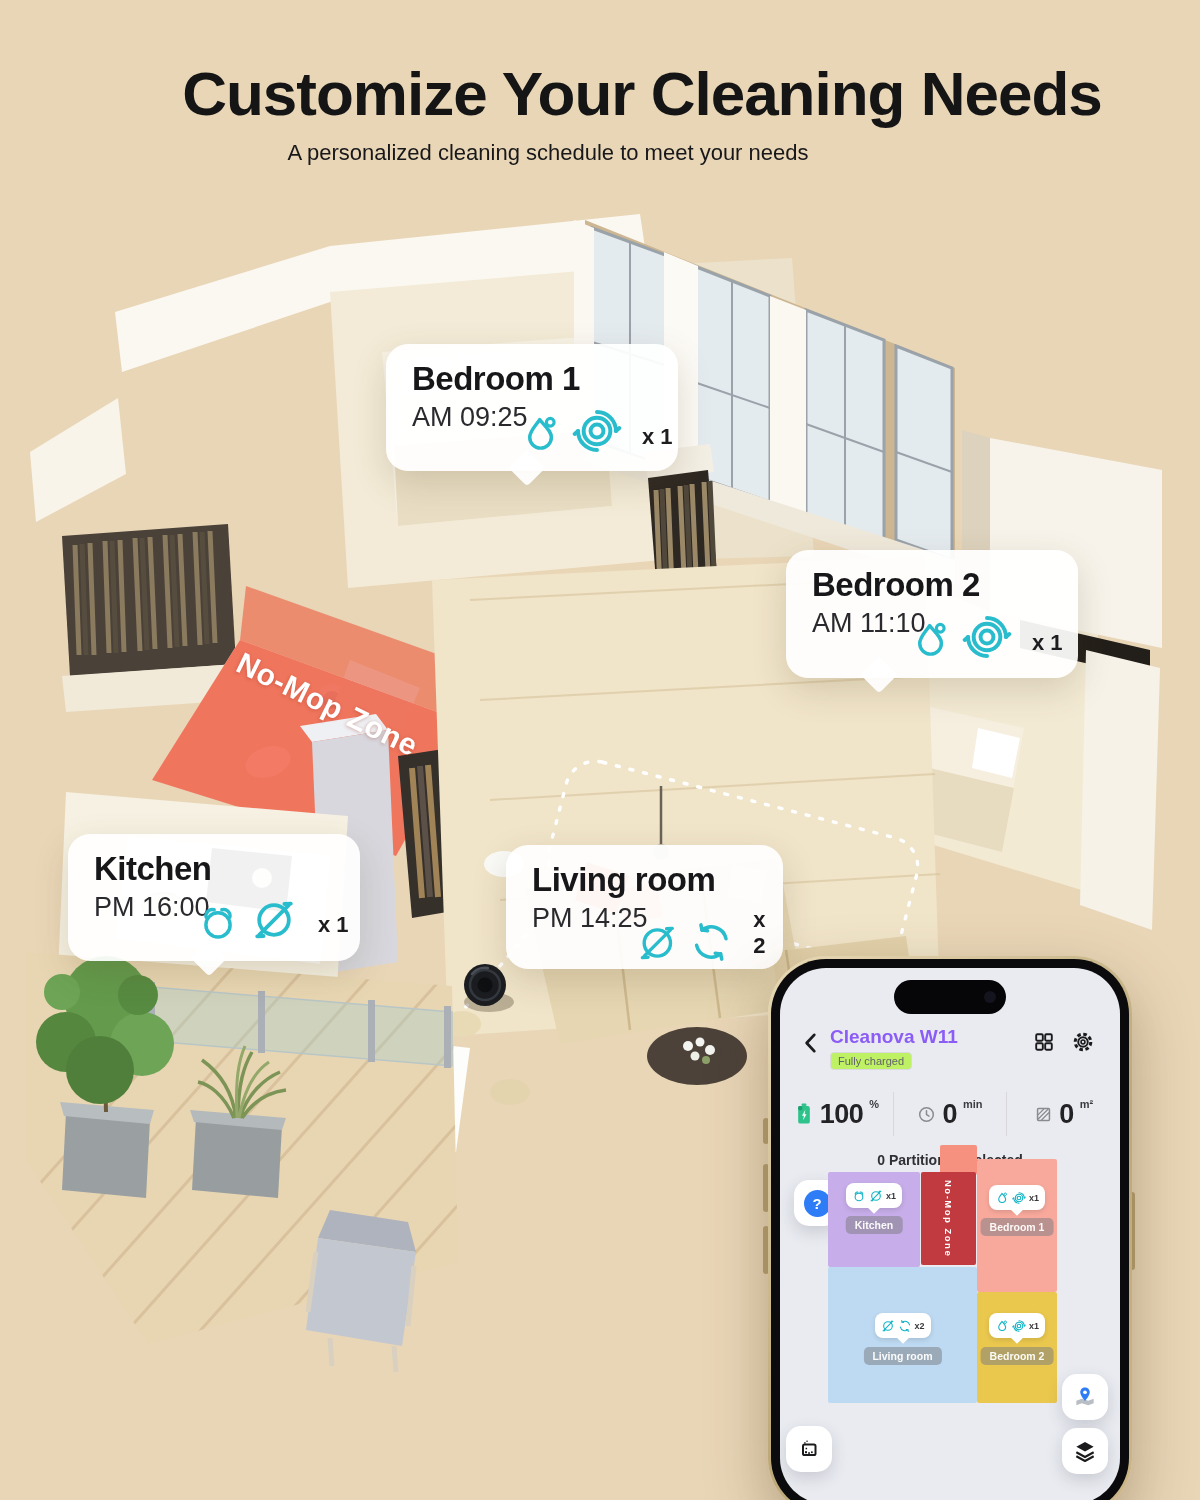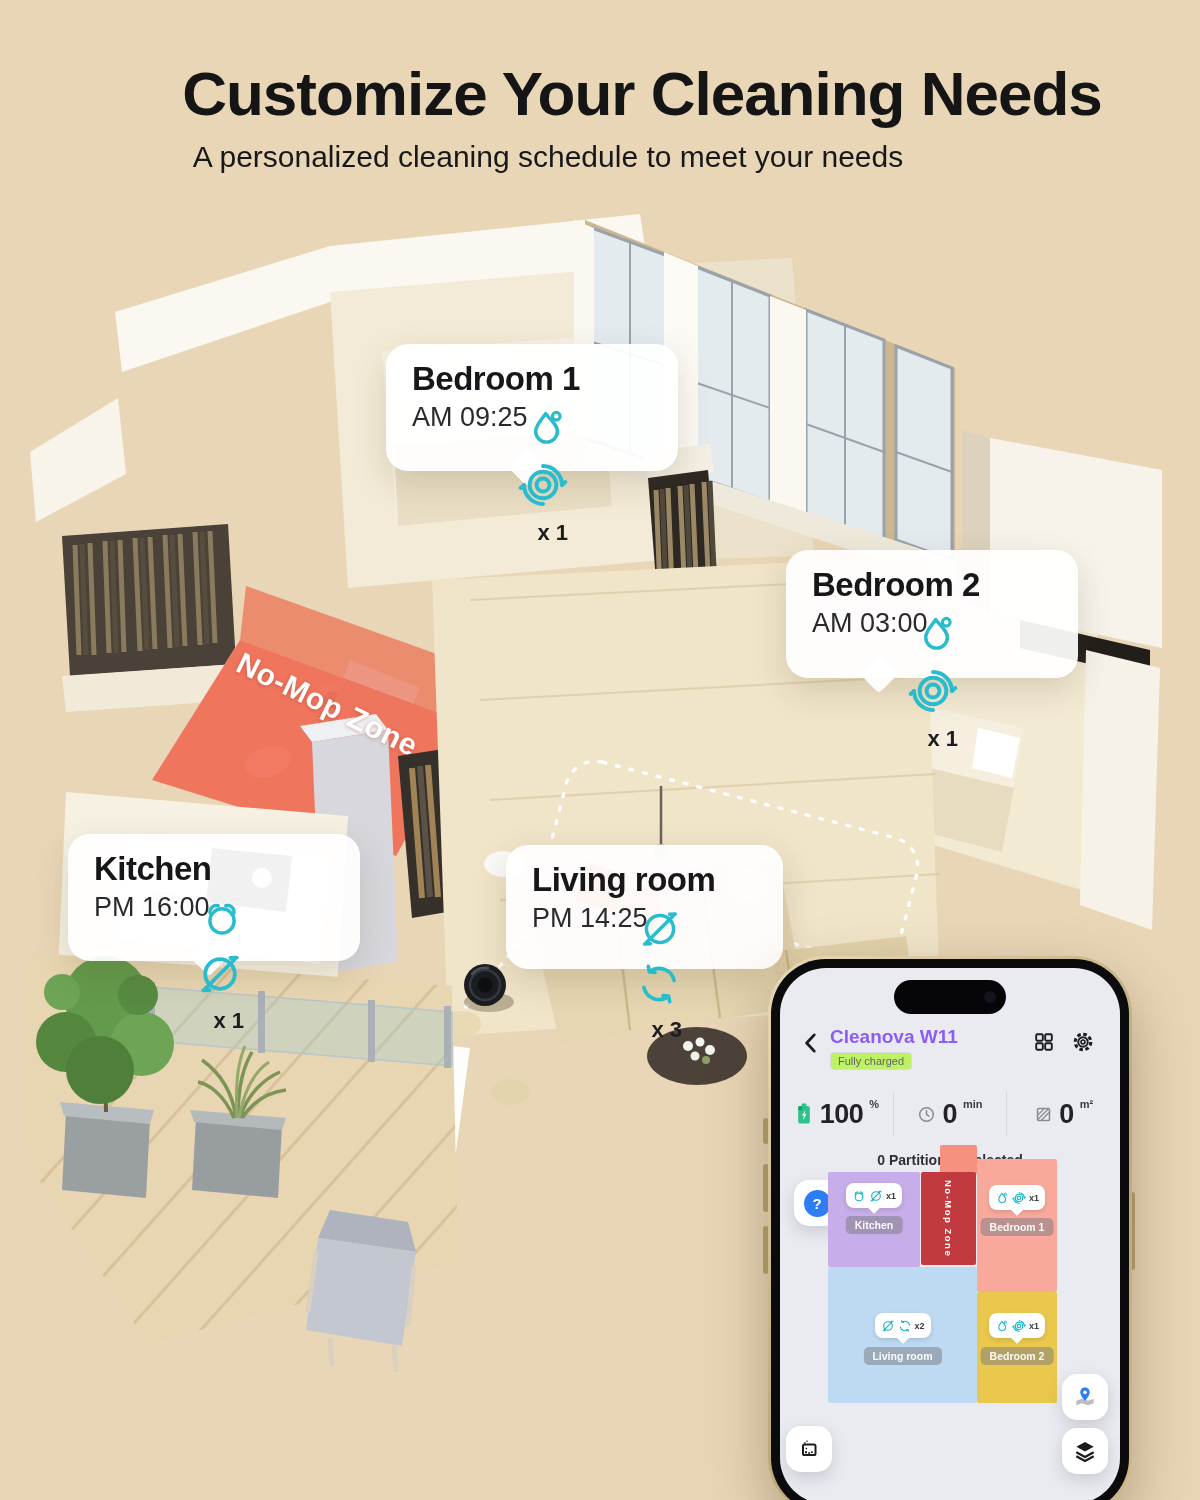--- a/index.html
+++ b/index.html
@@ -9,36 +9,36 @@
     font-family:"Liberation Sans", sans-serif;
     -webkit-font-smoothing:antialiased;
   }
   
   .hero-title{
     position:absolute;left:0;top:58px;width:1200px;text-align:center;
     font-size:62px;font-weight:800;color:#151515;letter-spacing:-1px;padding-left:42px;
   }
   .hero-sub{
     position:absolute;left:0;top:140px;width:1096px;text-align:center;
-    font-size:30px;font-weight:400;color:#18181a;
+    font-size:22px;font-weight:400;color:#18181a;
   }
   
   .plan{position:absolute;left:0;top:0;width:1200px;height:1500px;}
   
   .card{
     position:absolute;background:rgba(255,255,255,0.93);border-radius:22px;
     box-shadow:0 12px 34px rgba(90,70,40,.18);
   }
   .card .ptr{
     position:absolute;bottom:-10px;width:26px;height:26px;background:rgba(255,255,255,0.93);
     transform:rotate(45deg);border-radius:4px;
   }
   .card-name{position:absolute;left:26px;top:16px;font-size:33px;font-weight:700;color:#17171a;letter-spacing:-.5px;}
   .card-time{position:absolute;left:26px;top:58px;font-size:27px;font-weight:400;color:#2a2a2e;}
-  .card-icons{position:absolute;left:132px;top:62px;display:flex;align-items:flex-end;gap:10px;color:#28bccd;flex-direction:column;}
+  .card-icons{position:absolute;left:132px;top:62px;display:flex;align-items:flex-end;gap:10px;color:#28bccd;}
   .card-icons svg{width:44px;height:44px;}
   .card-count{font-size:22px;font-weight:700;color:#1d1d1f;padding:0 0 6px 10px;}
   
   .nomop-plan{
     position:absolute;left:246px;top:646px;width:240px;
     transform:rotate(26deg);transform-origin:left top;
     font-size:30px;font-weight:600;color:#ffffff;letter-spacing:.5px;
     text-shadow:0 1px 4px rgba(150,40,20,.35);
   }
   
@@ -309,21 +309,21 @@
     <svg style="width:50px;height:50px">
         <use href="#sym-disc"></use>
       </svg>
     <span class="card-count">x 1</span>
   </div>
 </div>
 
 <div class="card" style="left:786px;top:550px;width:292px;height:128px;">
   <div class="ptr" style="left:80px;"></div>
   <div class="card-name">Bedroom 2</div>
-  <div class="card-time">AM 03:00</div>
+  <div class="card-time">AM 11:10</div>
   <div class="card-icons" style="left:122px;">
     <svg>
         <use href="#sym-drop"></use>
       </svg>
     <svg style="width:50px;height:50px">
         <use href="#sym-disc"></use>
       </svg>
     <span class="card-count">x 1</span>
   </div>
 </div>
@@ -346,21 +346,21 @@
 <div class="card" style="left:506px;top:845px;width:277px;height:124px;">
   <div class="card-name">Living room</div>
   <div class="card-time">PM 14:25</div>
   <div class="card-icons" style="left:130px;">
     <svg>
         <use href="#sym-nomop"></use>
       </svg>
     <svg style="width:46px;height:46px">
         <use href="#sym-spin"></use>
       </svg>
-    <span class="card-count">x 3</span>
+    <span class="card-count">x 2</span>
   </div>
 </div>
 
 <div class="side-btn" style="left:763px;top:1118px;width:6px;height:26px;"></div>
 <div class="side-btn" style="left:763px;top:1164px;width:6px;height:48px;"></div>
 <div class="side-btn" style="left:763px;top:1226px;width:6px;height:48px;"></div>
 <div class="side-btn" style="left:1129px;top:1192px;width:6px;height:78px;"></div>
 
 <div class="phone">
   <div class="bezel">

